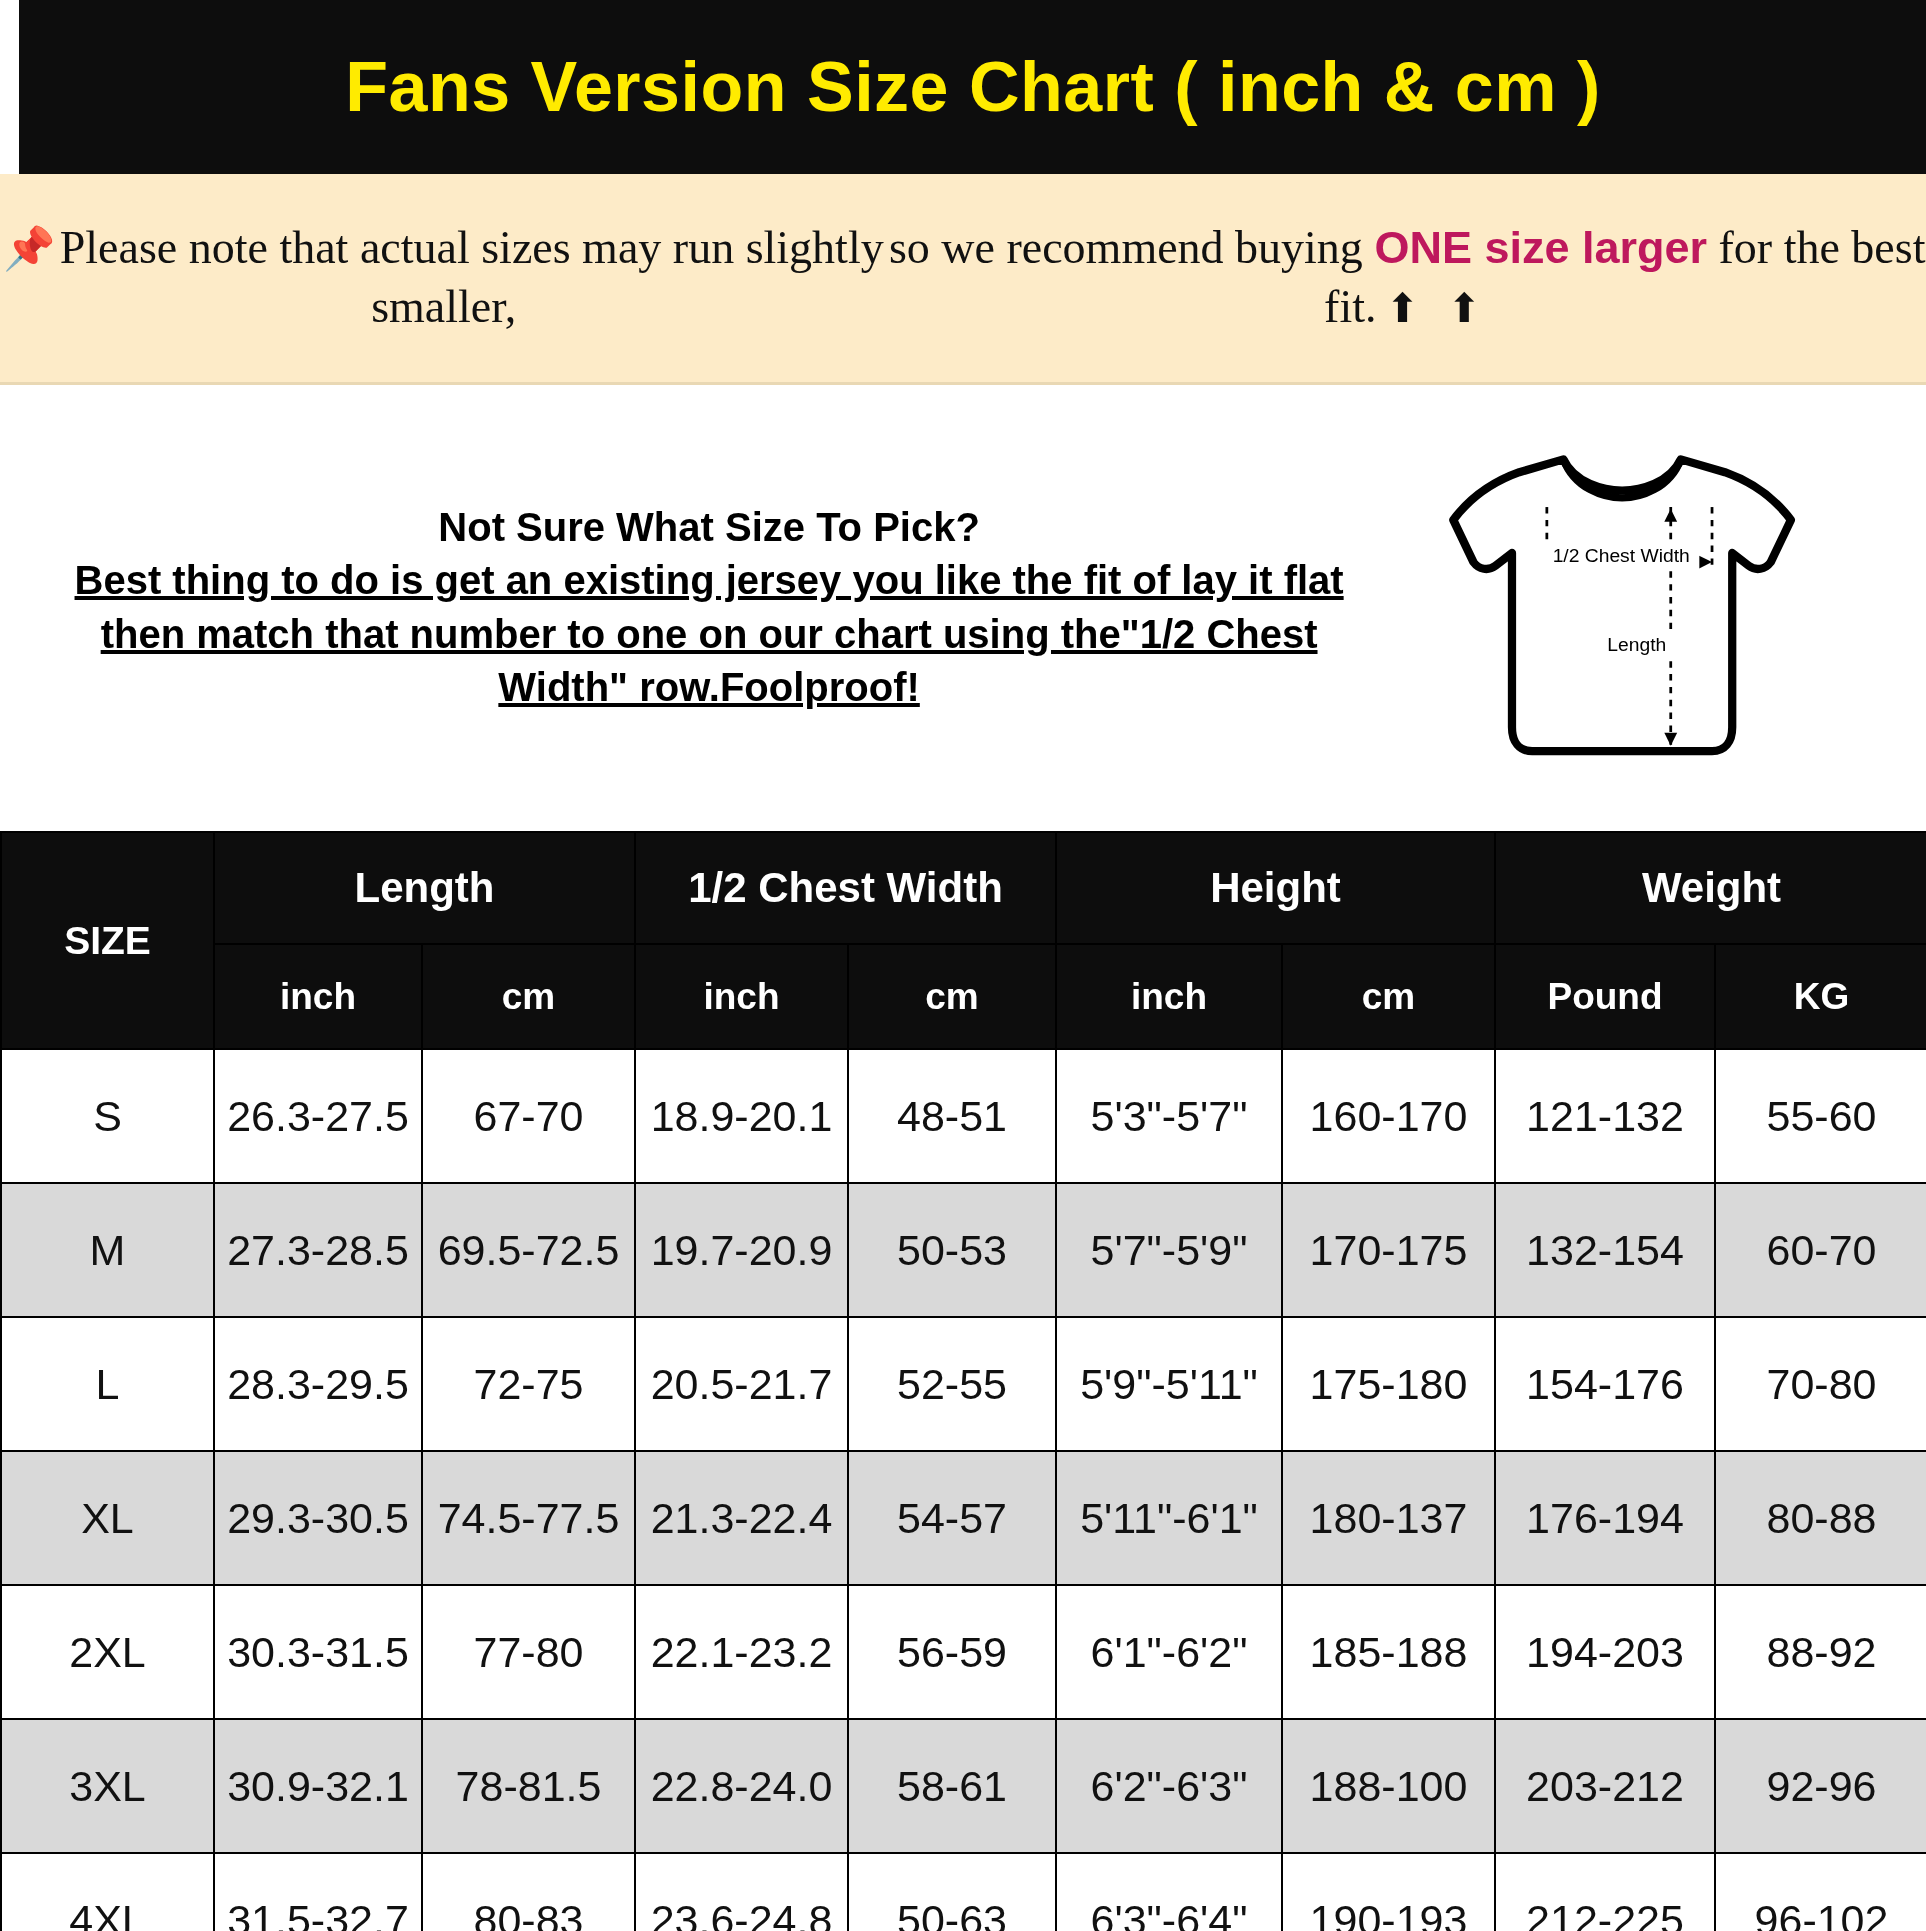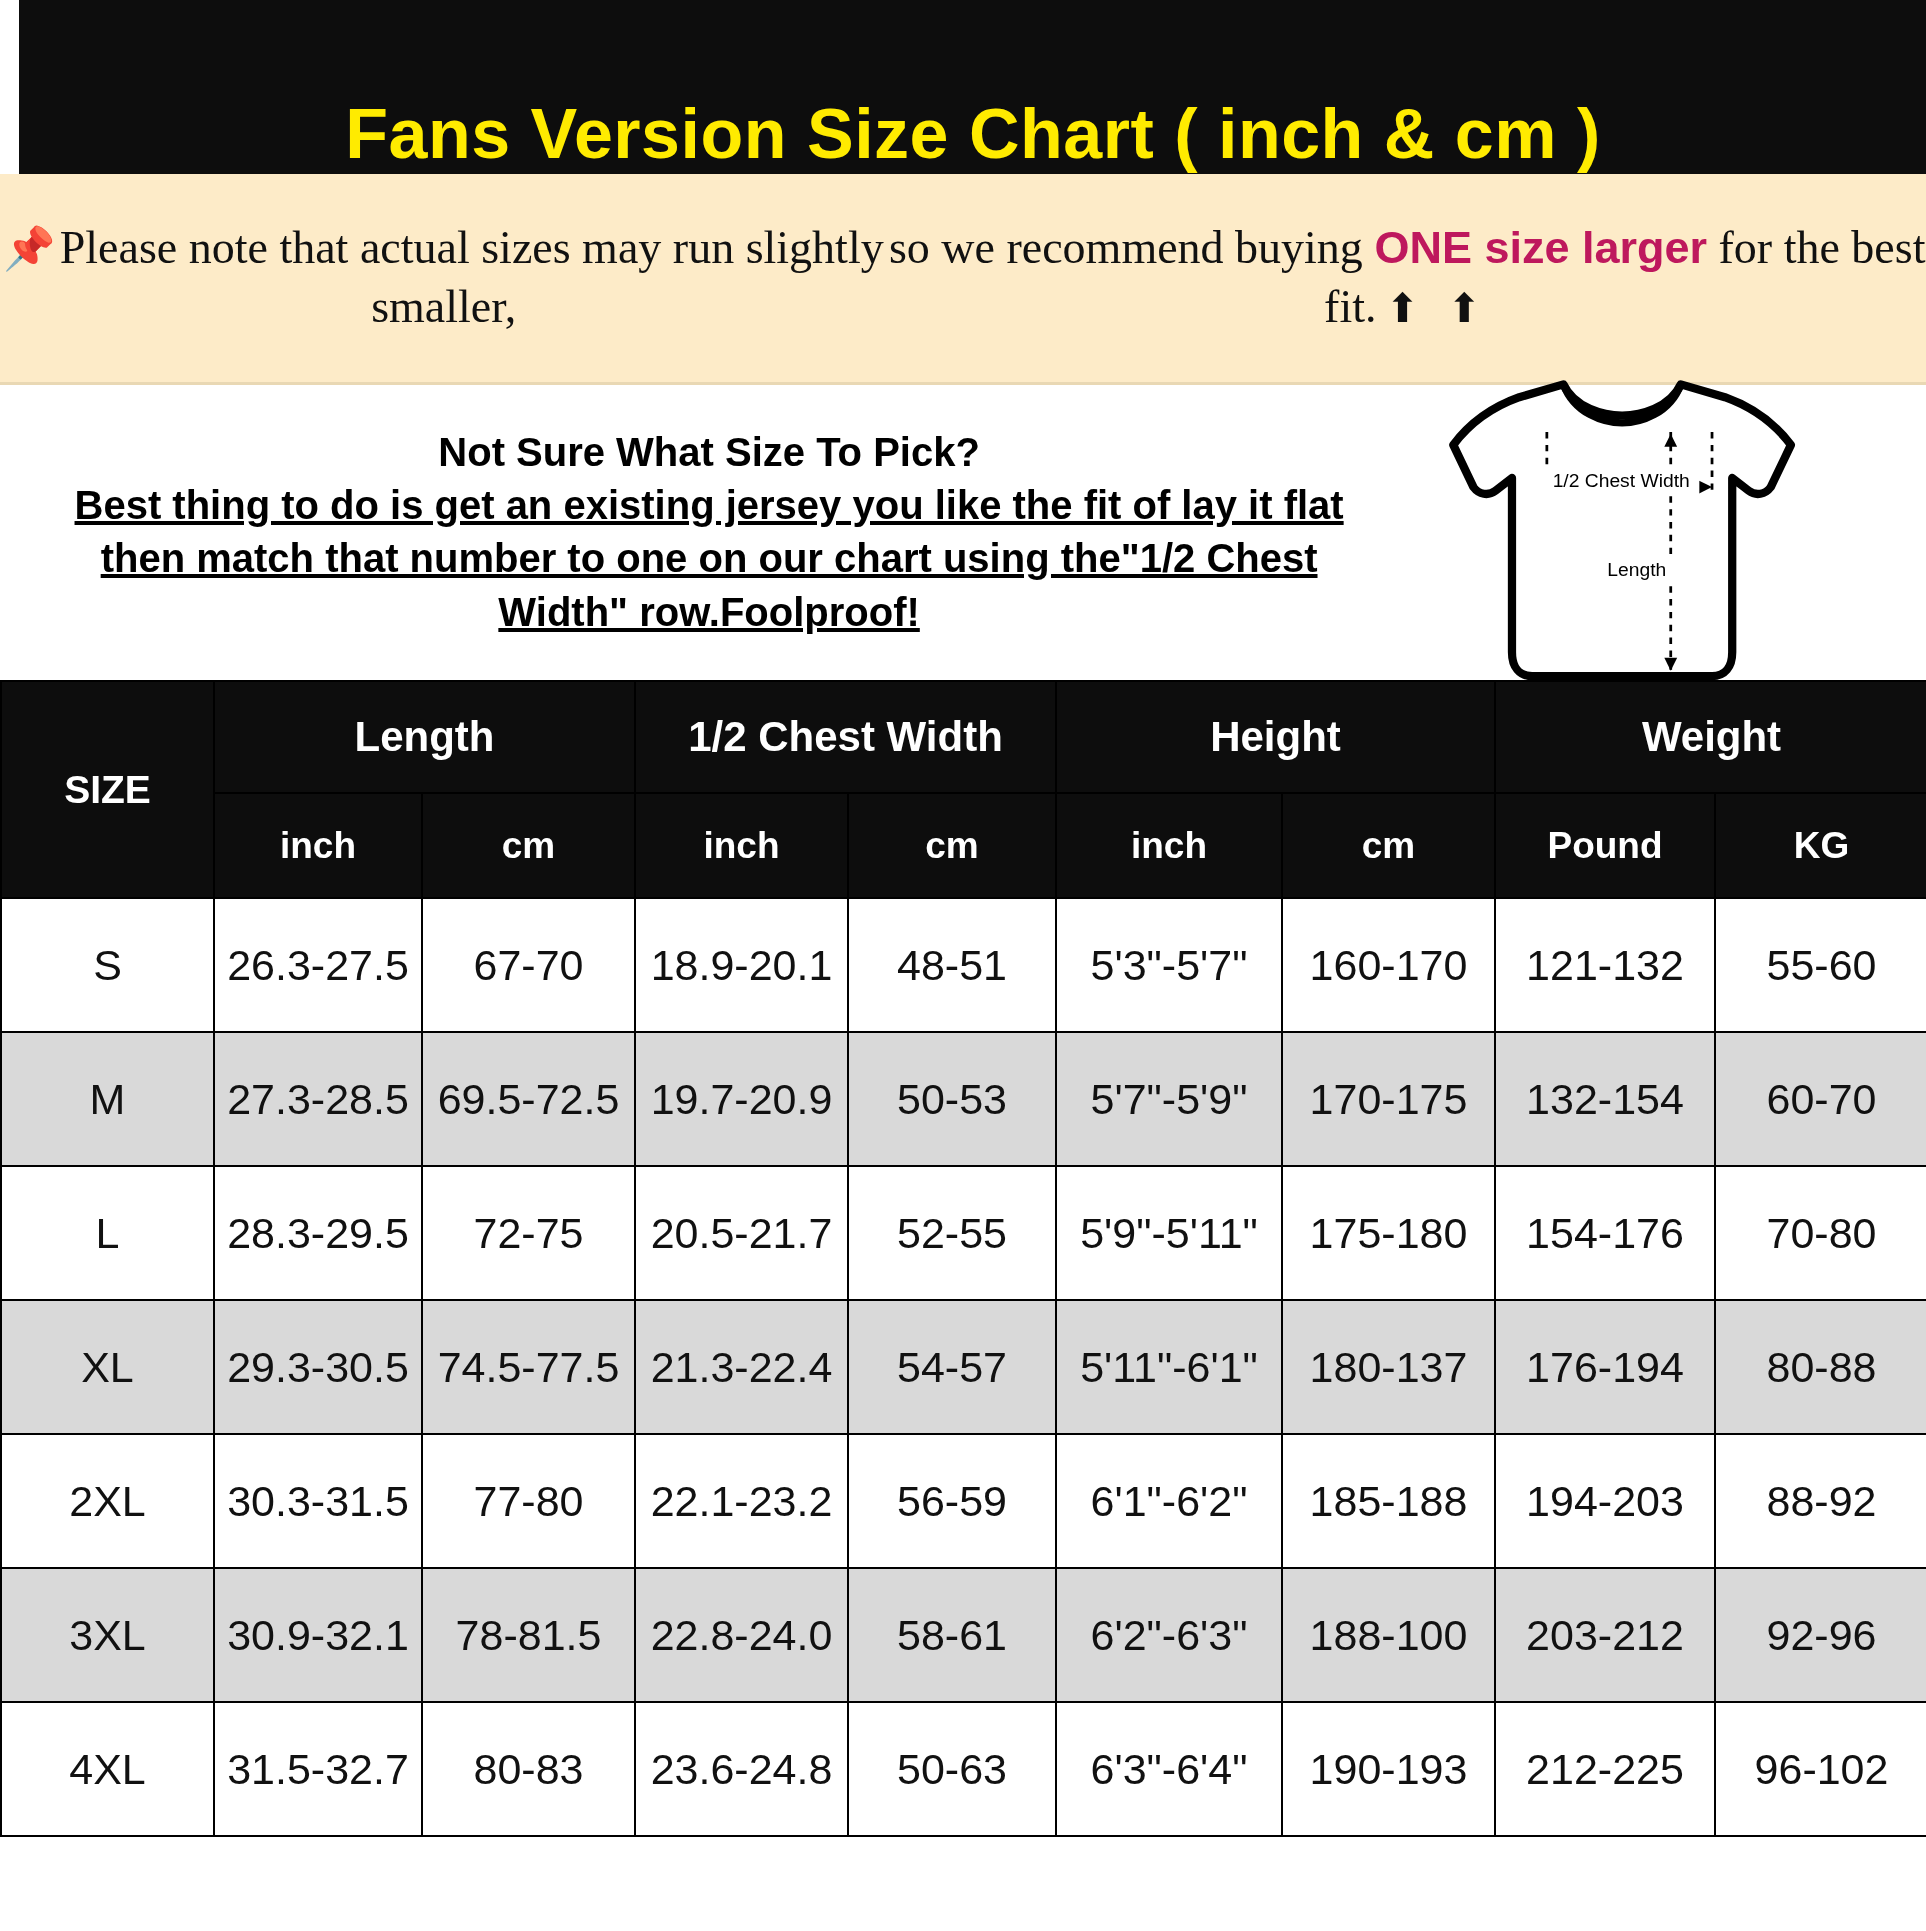--- a/index.html
+++ b/index.html
@@ -20,21 +20,21 @@
     position: relative;
     background: #fff;
     box-sizing: border-box;
   }
 
   
   .title-bar {
     background: #0d0d0d;
     height: 174px;
     display: flex;
-    align-items: flex-end;
+    align-items: center;
     justify-content: center;
     margin-left: 19px;
   }
   .title-bar .title {
     color: #ffeb00;
     font-size: 70px;
     font-weight: bold;
     letter-spacing: 0.5px;
     text-align: center;
     font-family: "Liberation Sans", sans-serif;
@@ -69,21 +69,21 @@
     font-size: 45px;
   }
   .note-line .arrows {
     font-size: 40px;
     letter-spacing: 9.2px;
     margin-left: 9.2px;
   }
 
   
   .help-wrap {
-    height: 295px;
+    height: 446px;
     display: flex;
     align-items: center;
     padding: 0 13px 0 0;
     box-sizing: border-box;
     position: relative;
     background: #fff;
   }
   .help-text {
     flex: 1;
     text-align: center;

